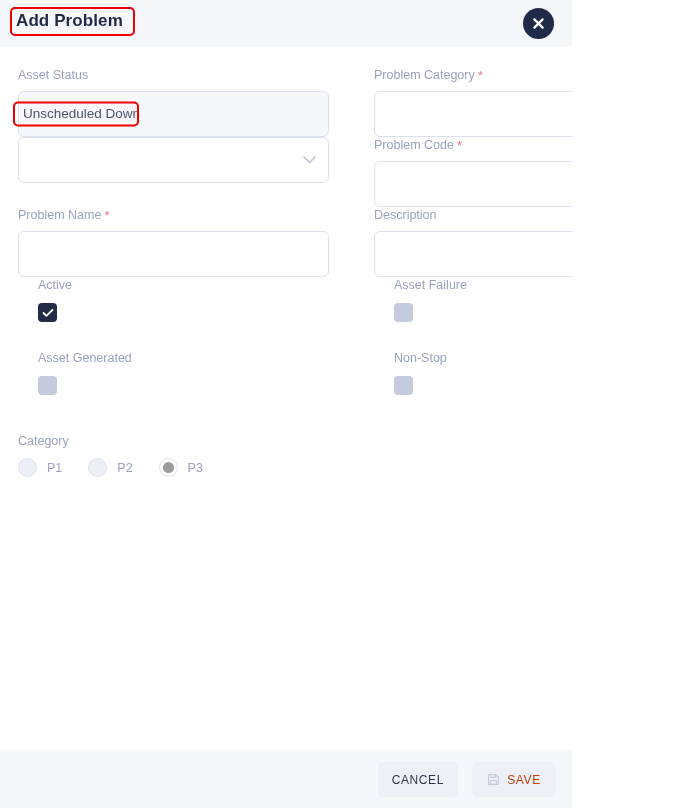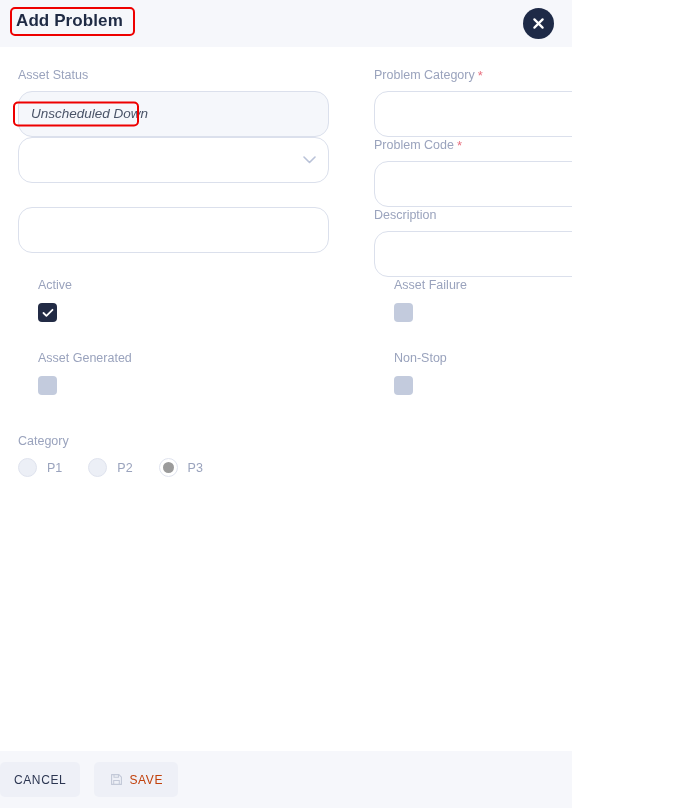--- a/index.html
+++ b/index.html
@@ -101,27 +101,26 @@
     font-size: 13px;
     margin-left: 3px;
     position: relative;
     top: 1px;
   }
 
   .control {
     width: 311px;
     height: 46px;
     border: 1px solid #dbe0ec;
-    border-radius: 14px;
+    border-radius: 6px;
     background: #ffffff;
     position: relative;
     display: flex;
     align-items: center;
-    padding: 0 12px;
-    font-style: italic;
+    padding: 0 4px;
   }
 
   .control.readonly {
     background: #f5f7fb;
   }
 
   .control .value {
     font-size: 13.5px;
     color: #4a5468;
     line-height: 18px;
@@ -215,21 +214,21 @@
     line-height: 16px;
   }
 
   
   .dialog-footer {
     flex: 0 0 57px;
     height: 57px;
     background: #f6f7fb;
     display: flex;
     align-items: center;
-    justify-content: flex-start;
+    justify-content: flex-end;
     padding-right: 16px;
     gap: 14px;
   }
 
   .btn {
     height: 35px;
     min-width: 73px;
     border: none;
     border-radius: 5px;
     background: #eef0f7;
@@ -309,20 +308,23 @@
       <div class="field">
         <label class="field-label">
           <span>Problem Code</span><span class="req-star">*</span>
         </label>
         <div class="control">
           <span class="value"></span>
         </div>
       </div>
 
       <div class="field">
+        <label class="field-label">
+          <span>Problem Name</span><span class="req-star">*</span>
+        </label>
         <div class="control">
           <span class="value"></span>
         </div>
       </div>
 
       <div class="field">
         <label class="field-label">
           <span>Description</span>
         </label>
         <div class="control">

